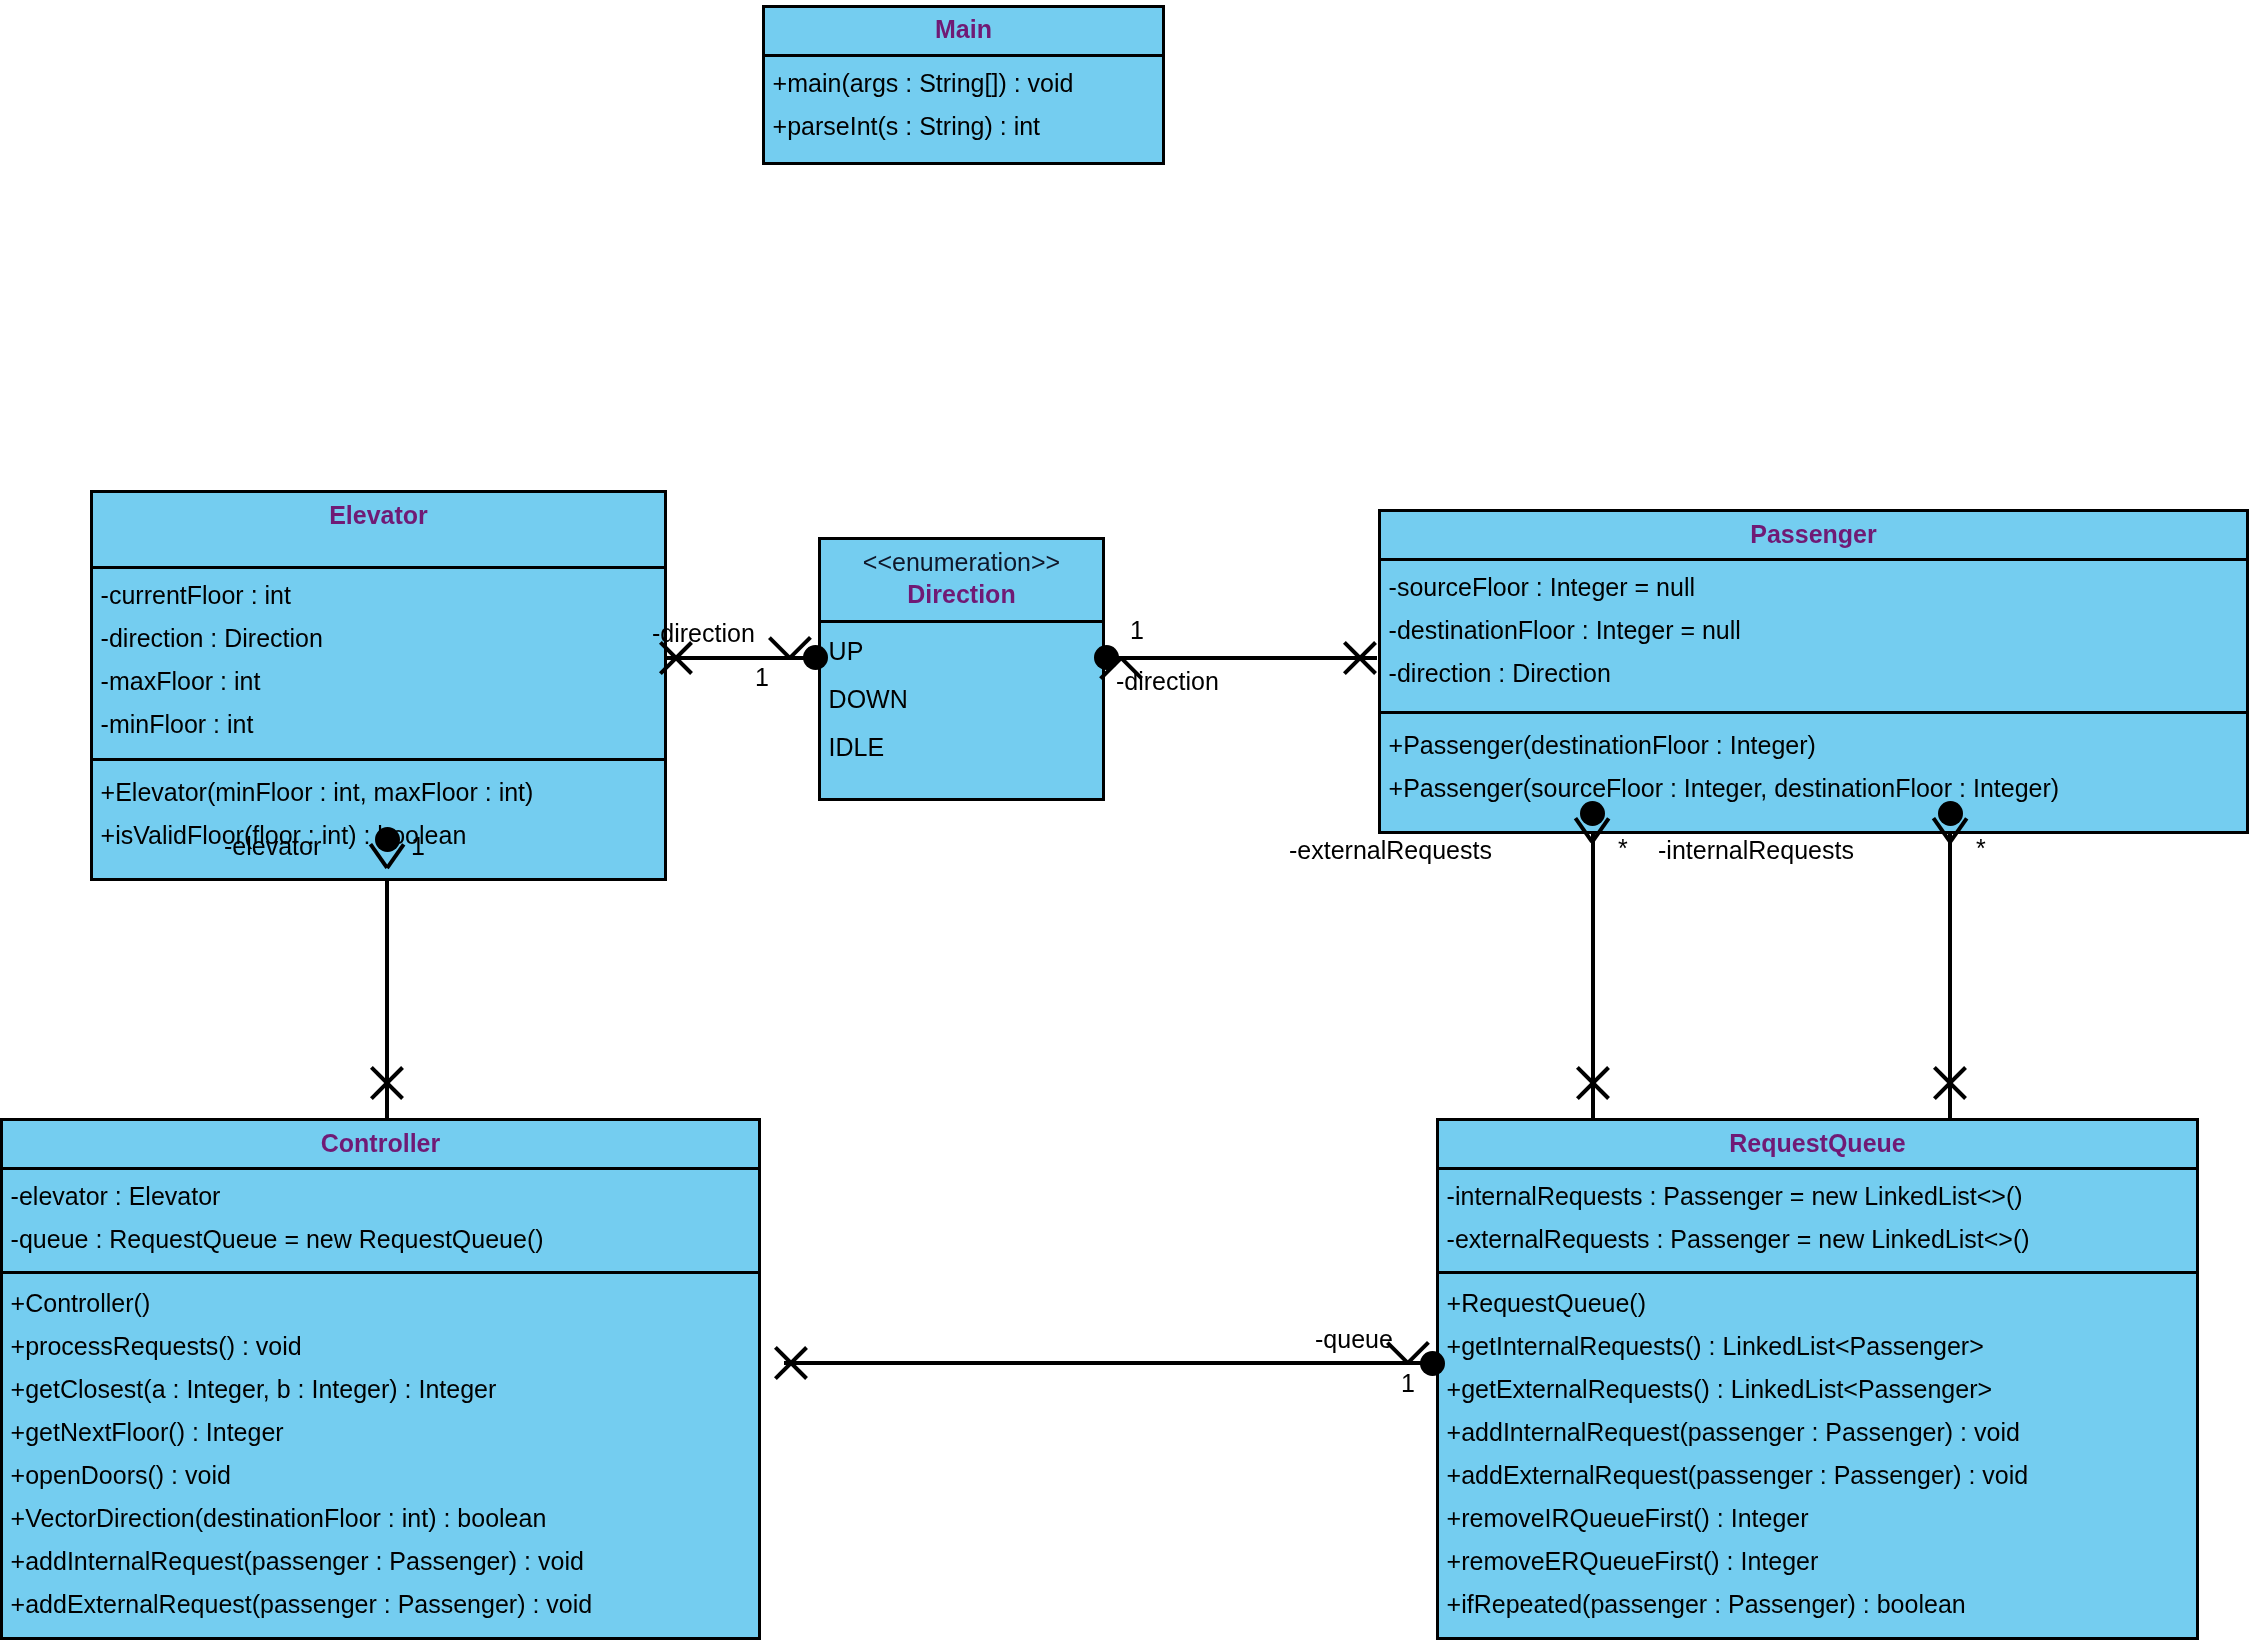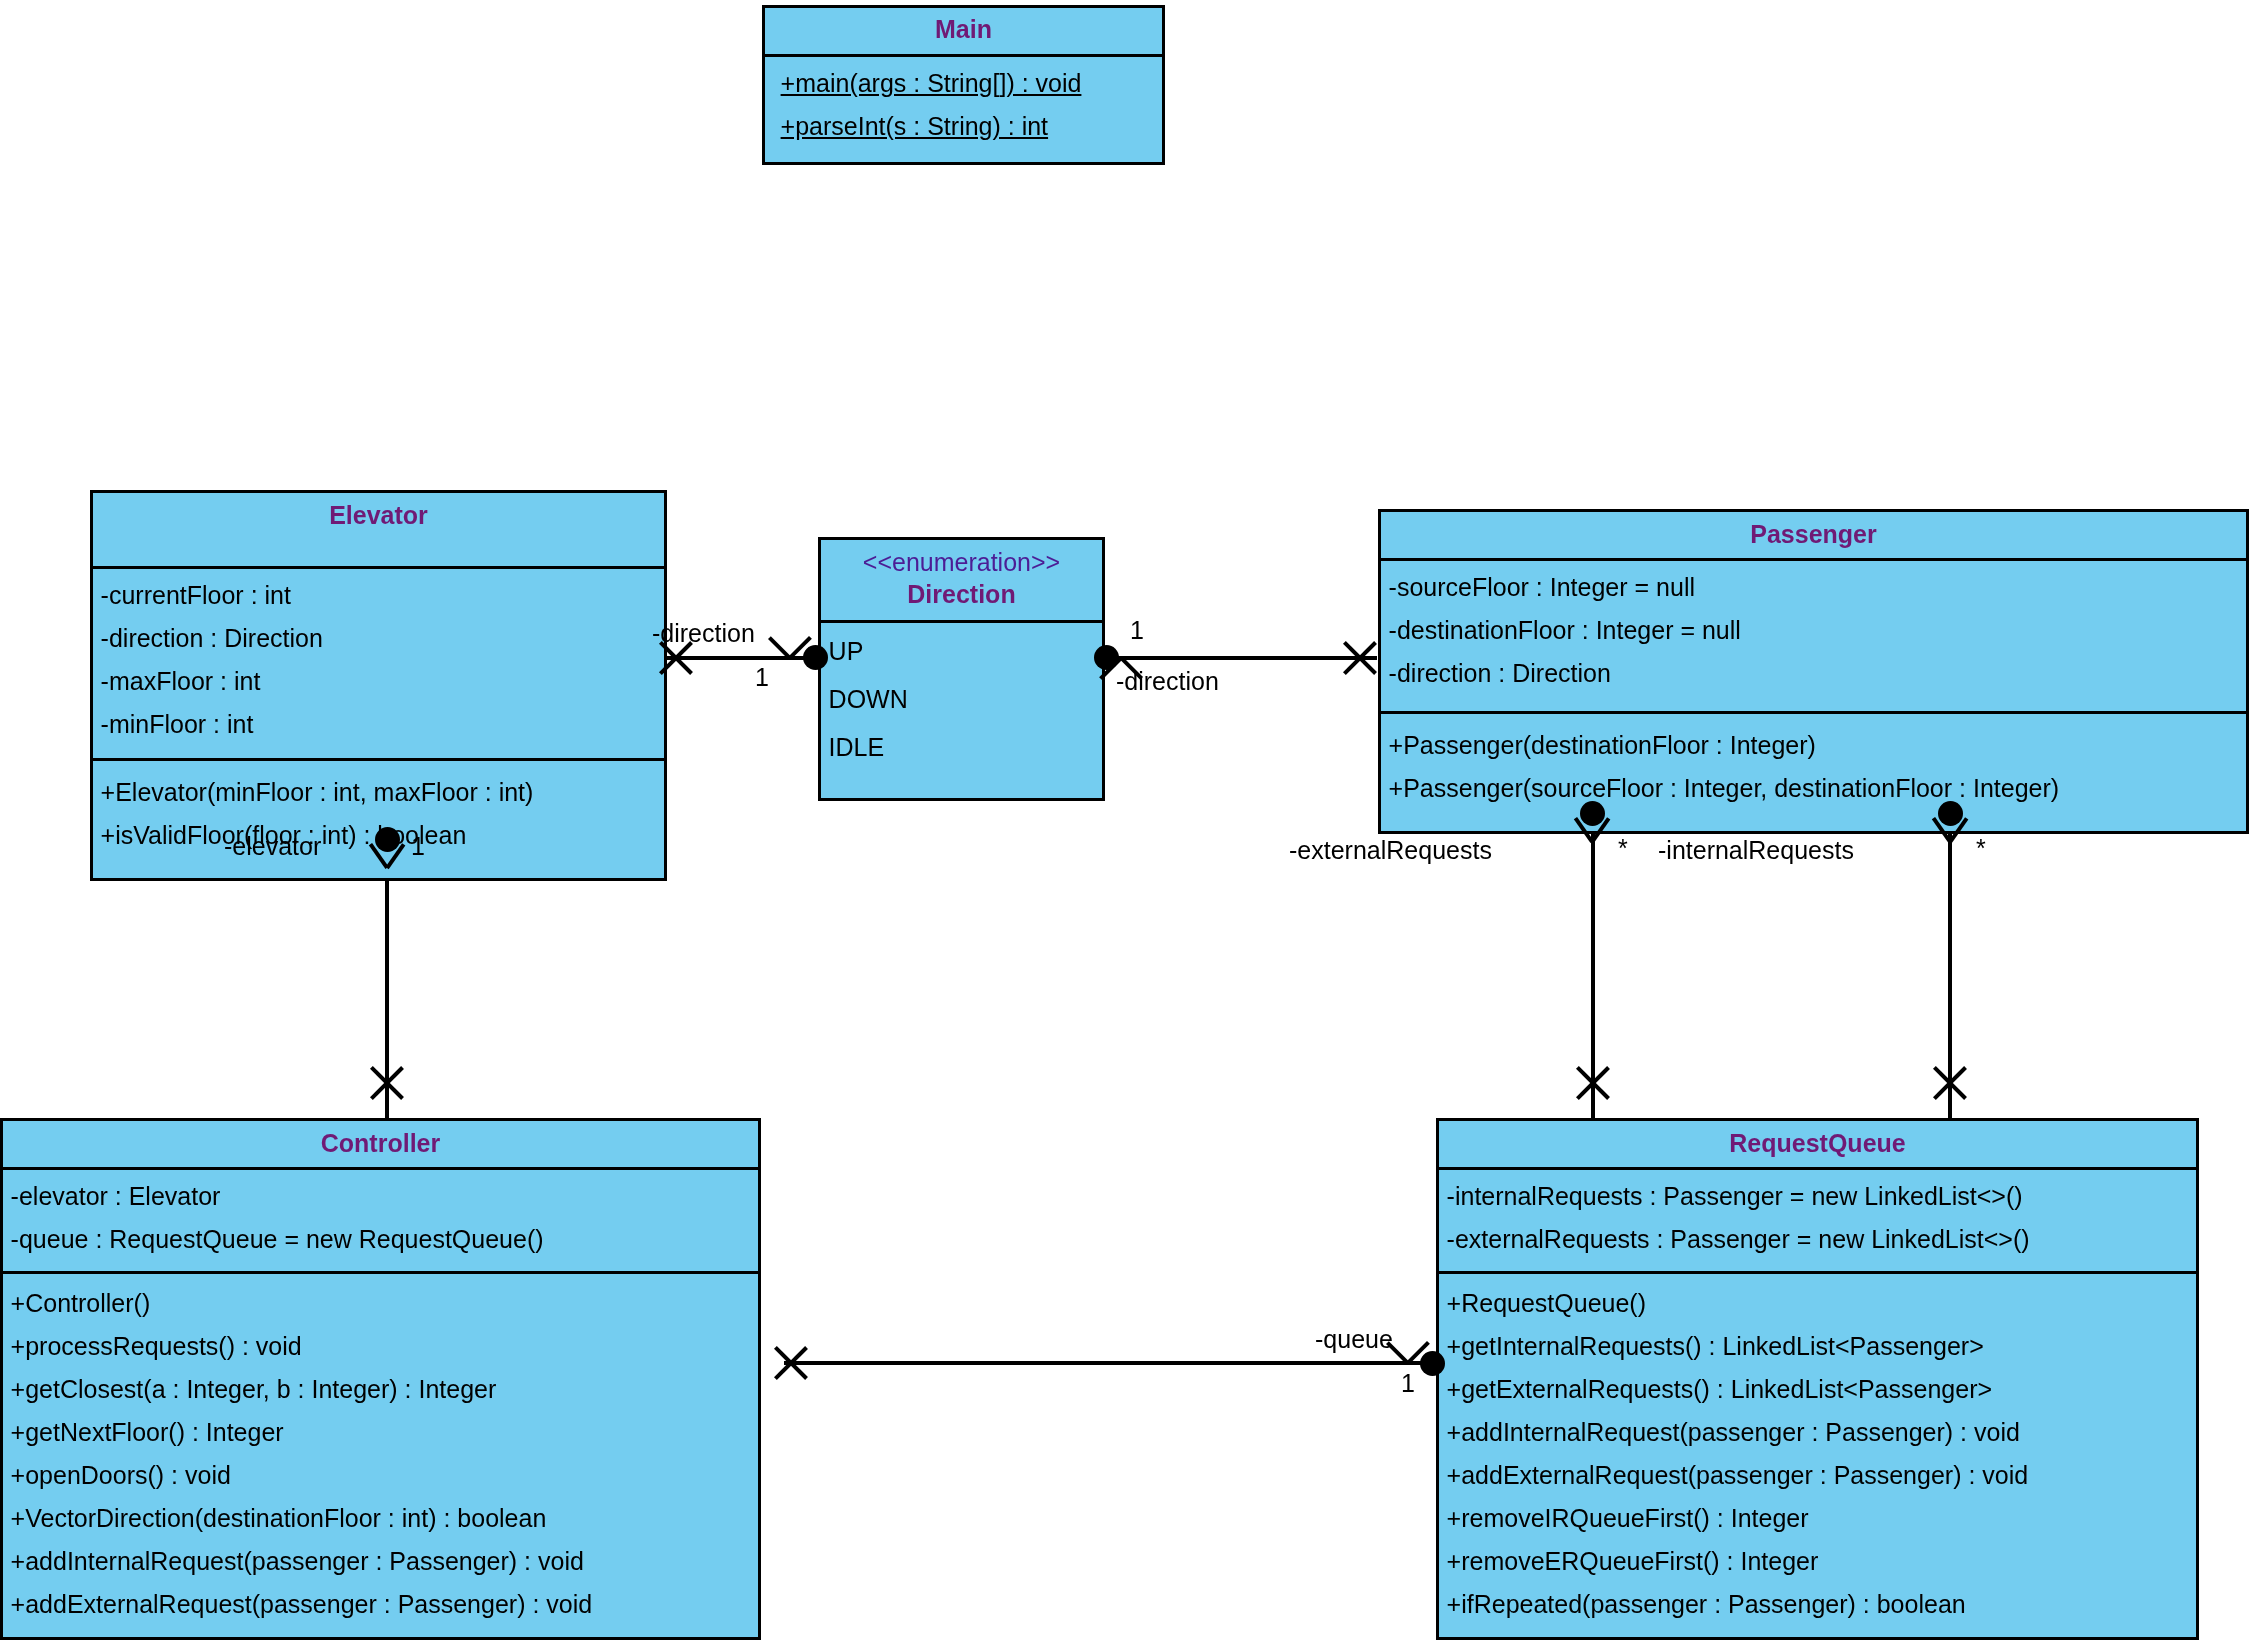--- a/index.html
+++ b/index.html
@@ -39,33 +39,31 @@
     font-size: 25px;
     line-height: 32.5px;
     color: #701a75;
     white-space: nowrap;
   }
   .uml-stereotype {
     text-align: center;
     font-weight: normal;
     font-size: 25px;
     line-height: 32.5px;
-    color: #4c1d95;
+    color: #0f172a;
     white-space: nowrap;
   }
   .uml-row {
     font-size: 25px;
     line-height: 43px;
     color: #000000;
     white-space: nowrap;
     text-align: left;
   }
   .uml-row.static {
-    text-decoration: underline;
-    margin-left: 8px;
   }
   .uml-row.enum-literal {
     line-height: 48px;
   }
 
   
   .edge-line {
     position: absolute;
     background: #000000;
     z-index: 2;

